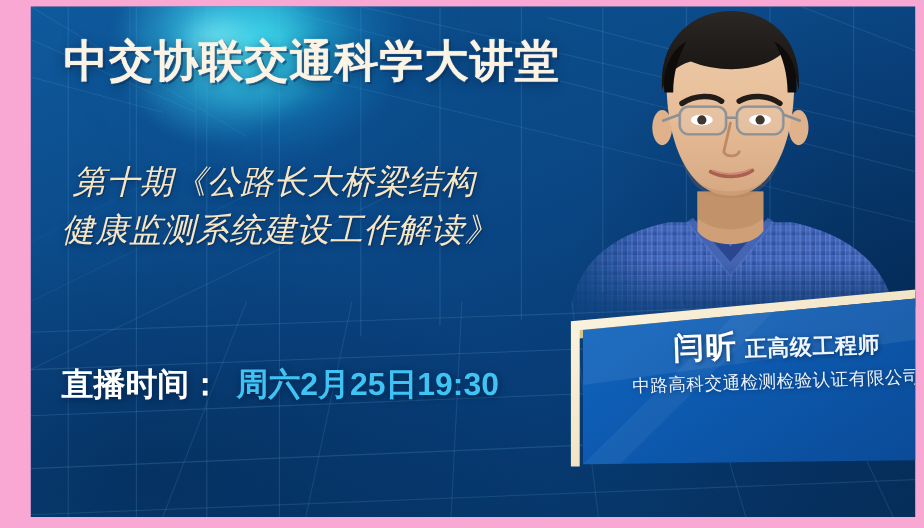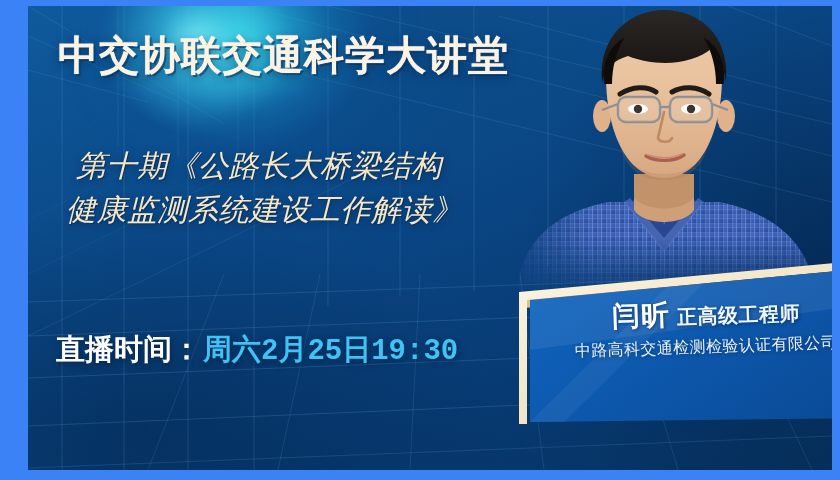--- a/index.html
+++ b/index.html
@@ -12,21 +12,21 @@
     height: 480px;
     overflow: hidden;
     font-family: "Liberation Sans", sans-serif;
   }
 
   
   #poster {
     position: relative;
     width: 840px;
     height: 480px;
-    background: #3b82f6;
+    background: #f9a8d4;
   }
 
   
   #canvas {
     position: absolute;
     left: 28px;
     top: 6px;
     width: 804px;
     height: 464px;
     overflow: hidden;
@@ -118,21 +118,21 @@
     white-space: nowrap;
     text-shadow:
       0 0 1px rgba(255,255,255,.9),
       2px 2px 0 rgba(6,45,92,.55),
       0 3px 10px rgba(3,30,66,.55);
   }
 
   
   .subtitle {
     position: absolute;
-    left: 48px;
+    left: 38px;
     top: 138px;
     width: 520px;
     font-size: 30px;
     font-style: italic;
     font-weight: 500;
     line-height: 1.45;
     color: #f6e6c4;
     letter-spacing: 0.5px;
     text-shadow:
       1px 1px 0 rgba(8,48,96,.75),
@@ -146,21 +146,21 @@
     position: absolute;
     left: 28px;
     top: 324px;
     font-size: 29px;
     font-weight: 700;
     white-space: nowrap;
     color: #ffffff;
     text-shadow: 1px 2px 6px rgba(3,28,62,.75);
   }
   .livetime .label { color: #ffffff; text-align: center; }
-  .livetime .value { color: #3fc3f5; margin-left: 2px; font-family: Liberation Mono, monospace; }
+  .livetime .value { color: #3fc3f5; margin-left: 14px; }
 
   
   .card-zone {
     position: absolute;
     left: 440px;
     top: 240px;
     width: 400px;
     height: 200px;
   }
   .card-svg { width: 100%; height: 100%; display: block; overflow: visible; }

